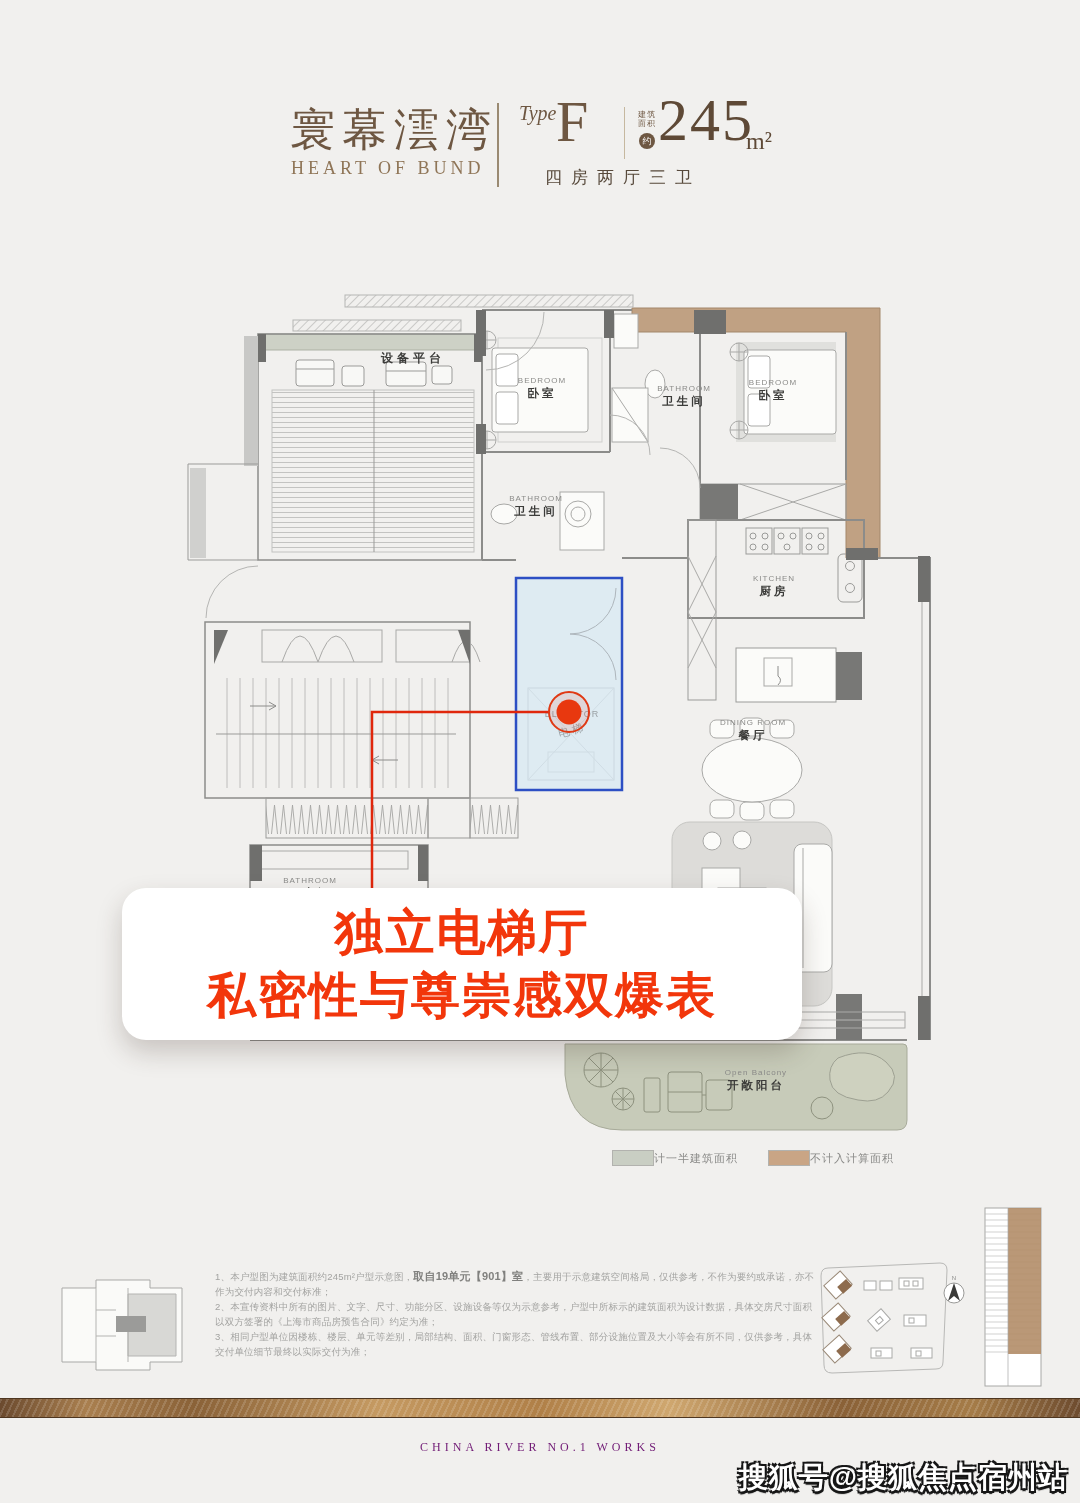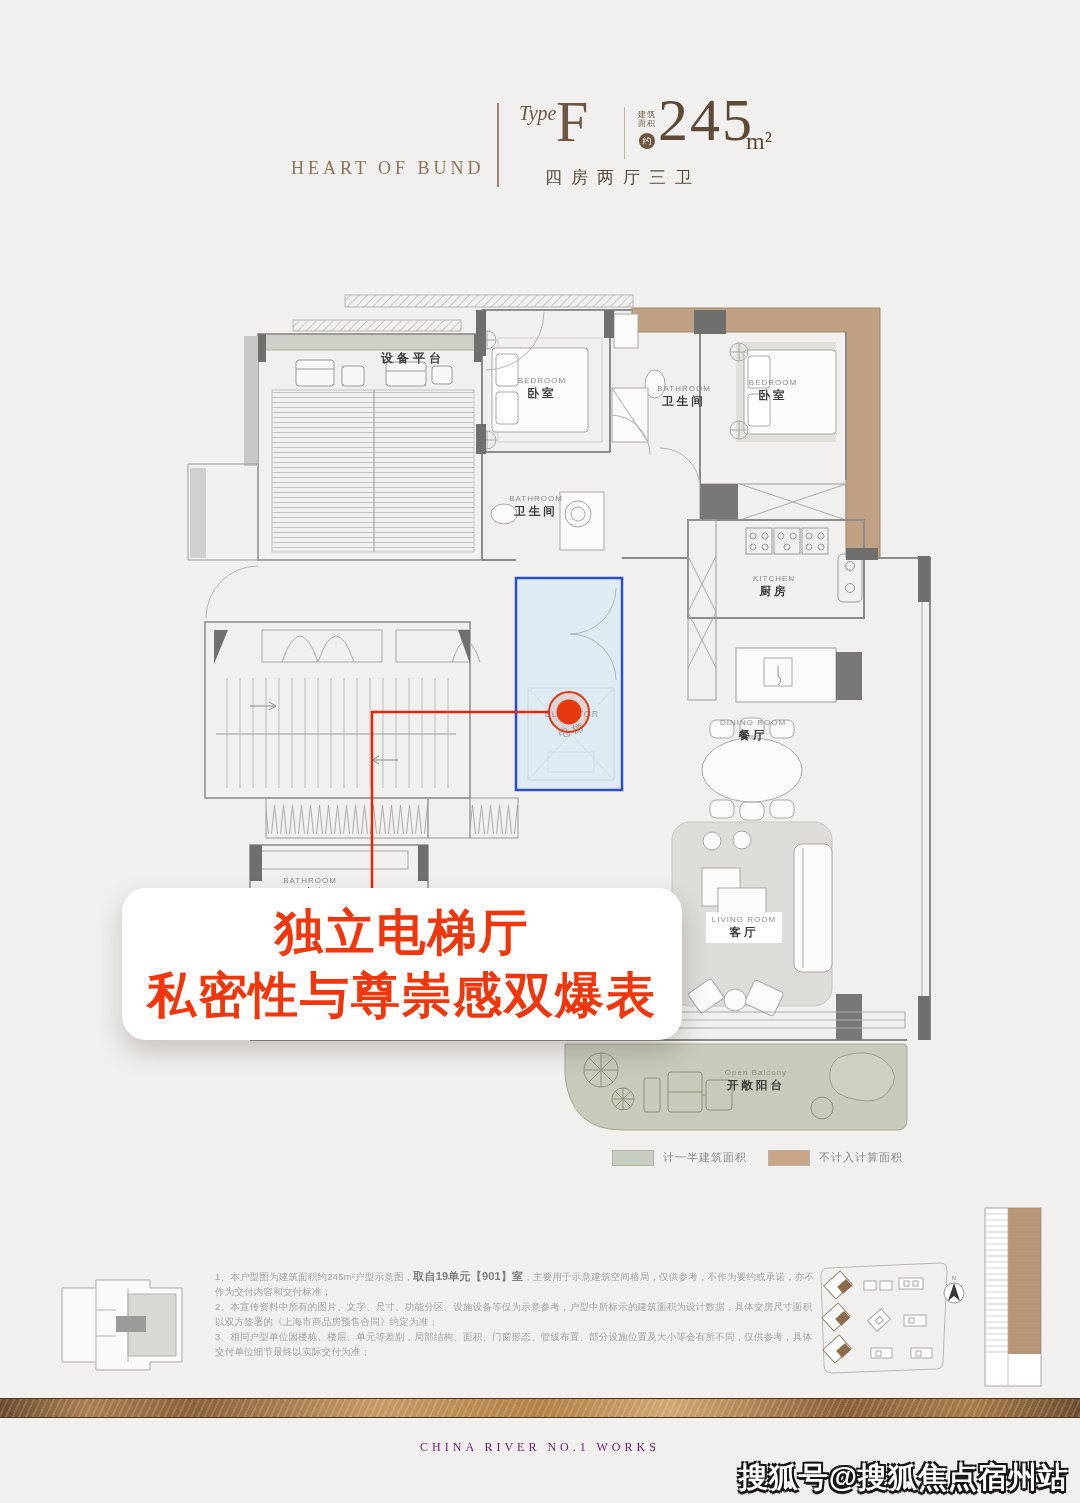--- a/index.html
+++ b/index.html
@@ -30,27 +30,27 @@
 
   
   .rlabel{position:absolute;transform:translateX(-50%);text-align:center;z-index:3;white-space:nowrap;}
   .rlabel .en{font-size:8px;letter-spacing:1px;color:#8b8b89;line-height:10px;}
   .rlabel .cn{font-size:11.5px;letter-spacing:3px;color:#3c3c3a;font-weight:600;line-height:15px;}
   .rlabel.boxed{background:#ffffff;padding:3px 6px;}
   .equip-label{position:absolute;left:413px;top:350px;transform:translateX(-50%);font-size:12px;
                letter-spacing:4px;color:#3c3c3a;font-weight:600;z-index:3;white-space:nowrap;}
 
   
-  .callout{position:absolute;left:122px;top:888px;width:560px;height:152px;background:#ffffff;
+  .callout{position:absolute;left:122px;top:888px;width:680px;height:152px;background:#ffffff;
            border-radius:24px;box-shadow:0 12px 26px rgba(60,40,30,.22);z-index:5;
            display:flex;flex-direction:column;justify-content:center;align-items:center;}
   .callout div{font-size:49px;line-height:63px;font-weight:800;letter-spacing:2px;color:#f2360b;}
 
   
-  .legend-item{position:absolute;display:flex;gap:9px;z-index:3;}
+  .legend-item{position:absolute;display:flex;align-items:center;z-index:3;}
   .legend-item .sw{width:40px;height:14px;border:1px solid #b2b2ae;}
   .legend-item .lt{font-size:11px;letter-spacing:1px;color:#8a8a88;}
 
   
   .disclaimer{position:absolute;left:215px;top:1269px;width:600px;font-size:9.5px;line-height:15px;
               color:#a3a3a1;letter-spacing:.2px;z-index:3;}
   .disclaimer .bold{font-weight:700;font-size:11px;color:#80807e;}
   .gold-bar{position:absolute;left:0;top:1398px;width:1080px;height:18px;z-index:3;
     background:linear-gradient(90deg,#6b4a2e,#a97f4f 8%,#8a6238 18%,#c59a62 35%,#b08048 50%,
                #cfa76f 62%,#8a6137 78%,#a57c48 90%,#6e4c2f);
@@ -63,20 +63,21 @@
              letter-spacing:1px;color:#ffffff;white-space:nowrap;
              text-shadow:-2px -2px 0 #161616,2px -2px 0 #161616,-2px 2px 0 #161616,
                           2px 2px 0 #161616,0 3px 1px #161616;}
   svg.planlayer{position:absolute;left:0;top:0;z-index:1;}
 </style>
 </head>
 <body>
 
 <div class="poster">
 
+  <div class="brand-cn">寰幕澐湾</div>
   <div class="brand-en">HEART OF BUND</div>
   <div class="hdr-div"></div>
   <div class="type-label">Type</div>
   <div class="type-value">F</div>
   <div class="type-sep"></div>
   <div class="area-mini">
     <div>建筑</div>
     <div>面积</div>
   </div>
   <div class="area-approx">约</div>

